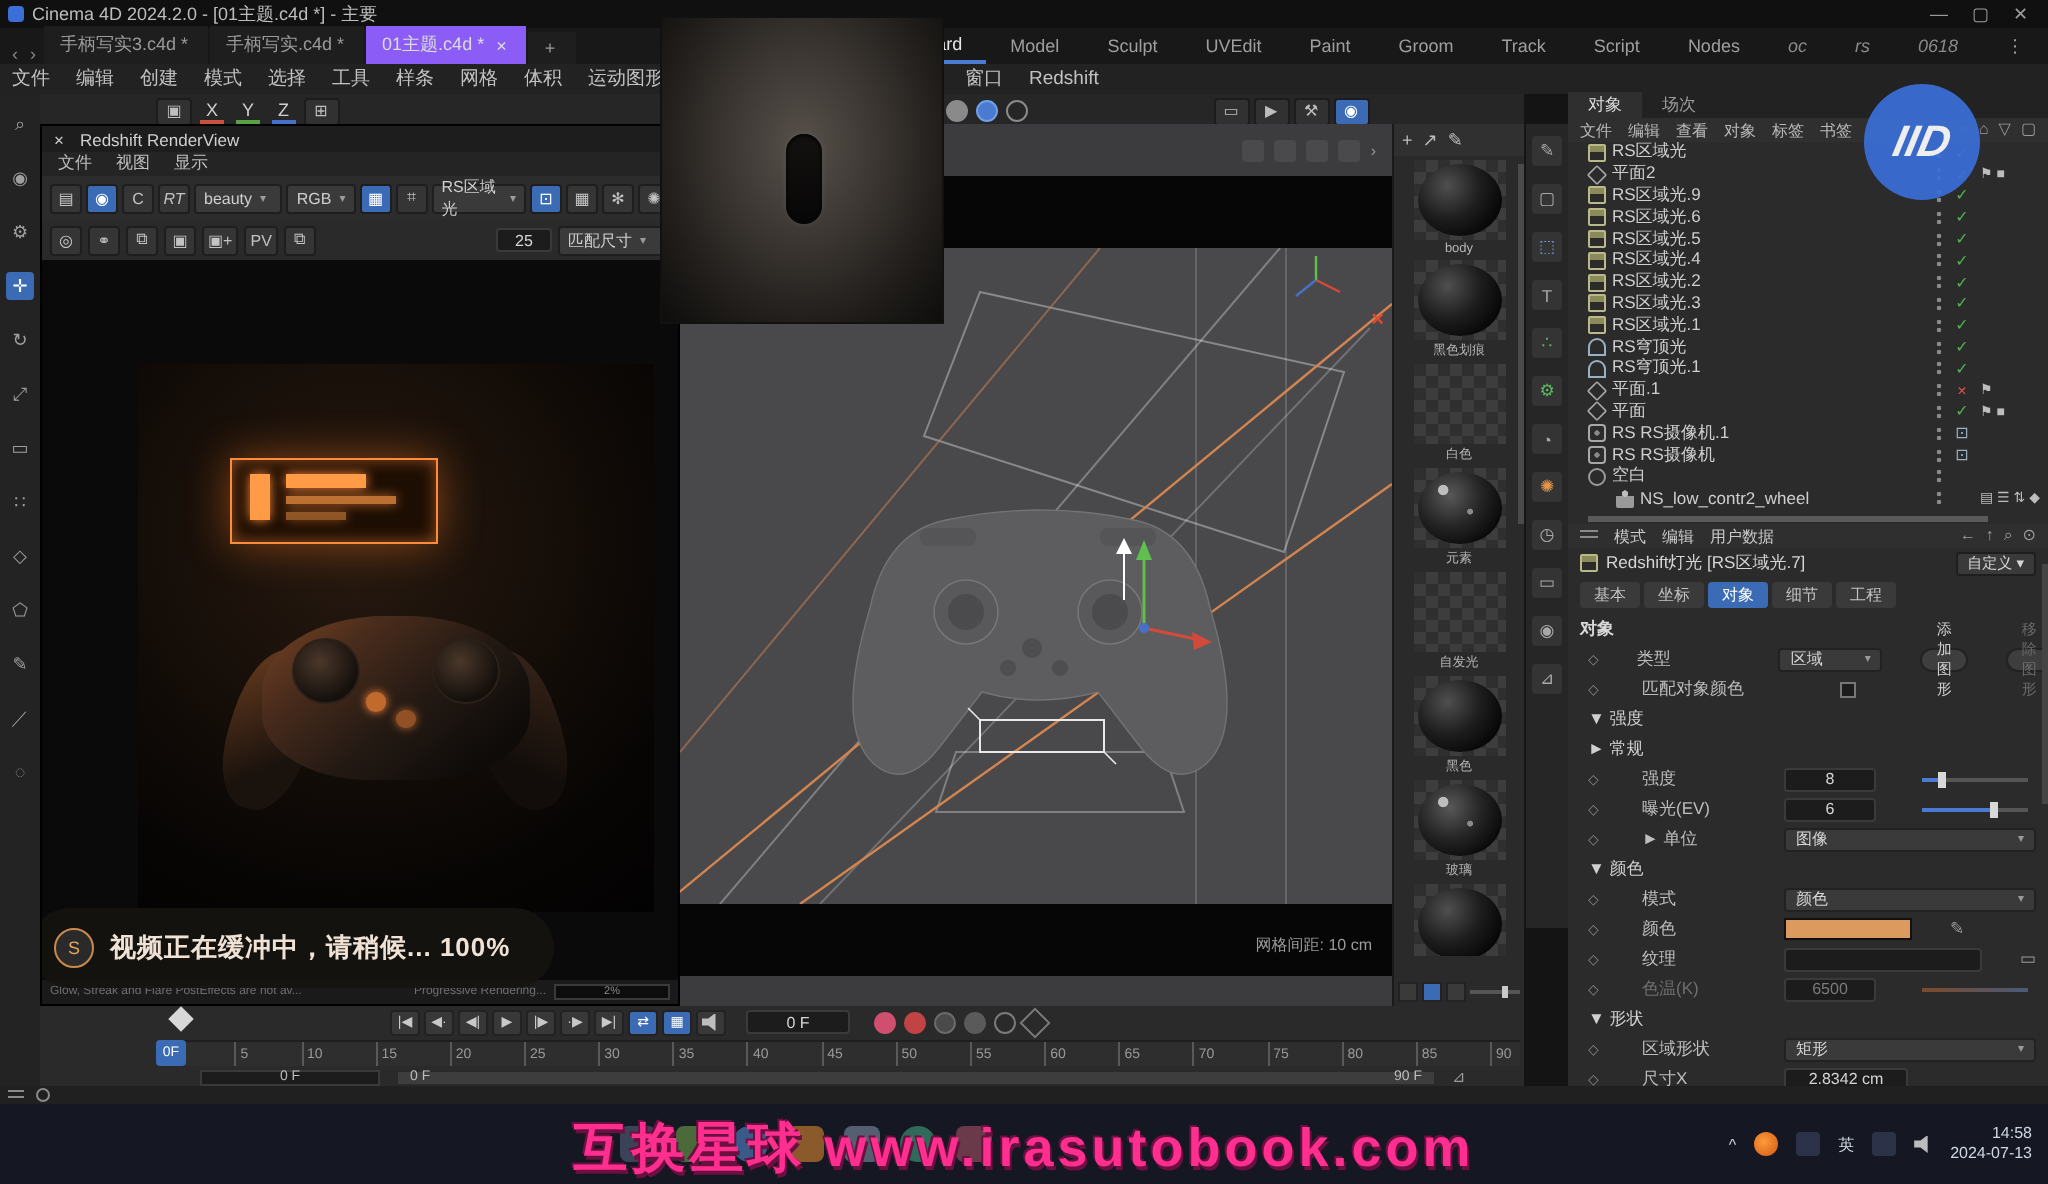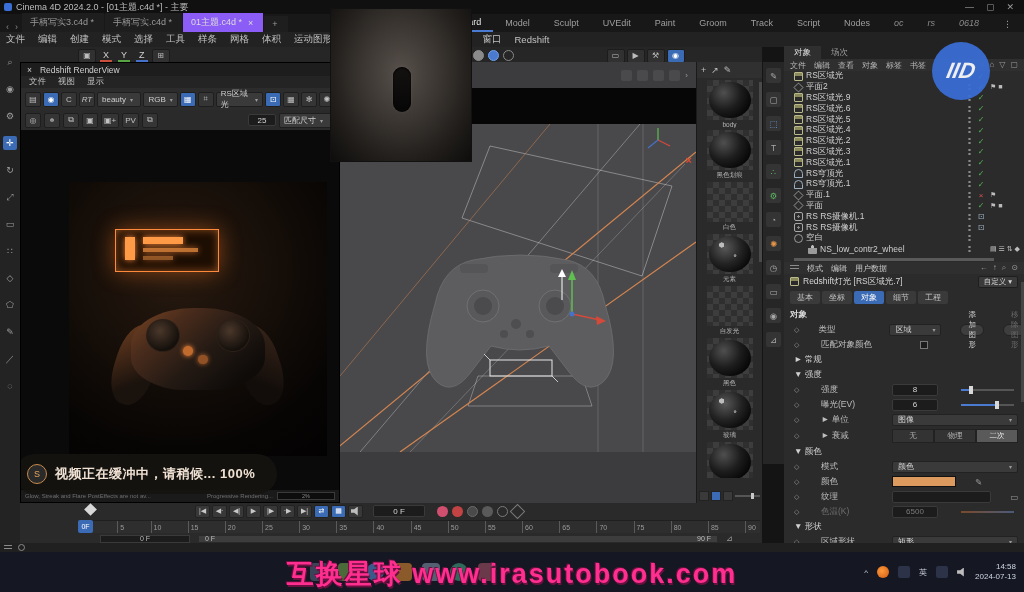--- a/index.html
+++ b/index.html
@@ -448,20 +448,23 @@
       <circle cx="232" cy="190" r="2.5" fill="#4671c8"></circle>
       <line x1="222" y1="176" x2="222" y2="150" stroke="#ffffff" stroke-width="1"></line>
       <polygon points="222,145 218,153 226,153" fill="#ffffff"></polygon>
 
       <line x1="318" y1="16" x2="330" y2="22" stroke="#d44a3a" stroke-width="1.2"></line>
       <line x1="318" y1="16" x2="318" y2="4" stroke="#5fbf4f" stroke-width="1.2"></line>
       <line x1="318" y1="16" x2="308" y2="24" stroke="#4671c8" stroke-width="1.2"></line>
     </svg>
     <span class="vp-close">×</span>
   </div>
+  <div class="vp-bar" style="top:390px">
+    <span class="vp-grid-label">网格间距: 10 cm</span>
+  </div>
 </div>
 
 <div class="mats">
   <div class="mats-head">
     <span>+</span>
     <span>↗</span>
     <span>✎</span>
   </div>
   <div style="height:400px;overflow:hidden;padding-top:2px">
 
@@ -728,22 +731,22 @@
       </span>
     <span class="btn">添加图形</span>
     <span class="btn dis">移除图形</span>
     <span class="caret">▾</span>
   </div>
   <div class="am-row">
     <span class="dia">◇</span>
       <span class="lbl" style="width:80px;flex-basis:80px">匹配对象颜色</span>
     <span class="cbx"></span>
   </div>
+  <div class="am-row" style="color:#d0d0d0">▼ 强度</div>
   <div class="am-row" style="color:#d0d0d0">► 常规</div>
-  <div class="am-row" style="color:#d0d0d0">▼ 强度</div>
   <div class="am-row">
     <span class="dia">◇</span>
       <span class="lbl">强度</span>
     <span class="fld">8</span>
     <span class="slider">
         <span class="fill" style="width:15%"></span>
         <span class="knob" style="left:15%"></span>
       </span>
   </div>
   <div class="am-row">
@@ -754,30 +757,20 @@
         <span class="fill" style="width:65%"></span>
         <span class="knob" style="left:65%"></span>
       </span>
   </div>
   <div class="am-row">
     <span class="dia">◇</span>
       <span class="lbl">► 单位</span>
     <span class="dd">
         <span>图像</span>
         <span class="caret">▾</span>
-      </span>
-  </div>
-  <div class="am-row">
-    <span class="dia">◇</span>
-      <span class="lbl">► 衰减</span>
-    <span class="seg">
-
-    <span>无</span>
-        <span>物理</span>
-        <span class="sel">二次</span>
       </span>
   </div>
   <div class="am-row" style="color:#d0d0d0">▼ 颜色</div>
   <div class="am-row">
     <span class="dia">◇</span>
       <span class="lbl">模式</span>
     <span class="dd">
         <span>颜色</span>
         <span class="caret">▾</span>
       </span>

